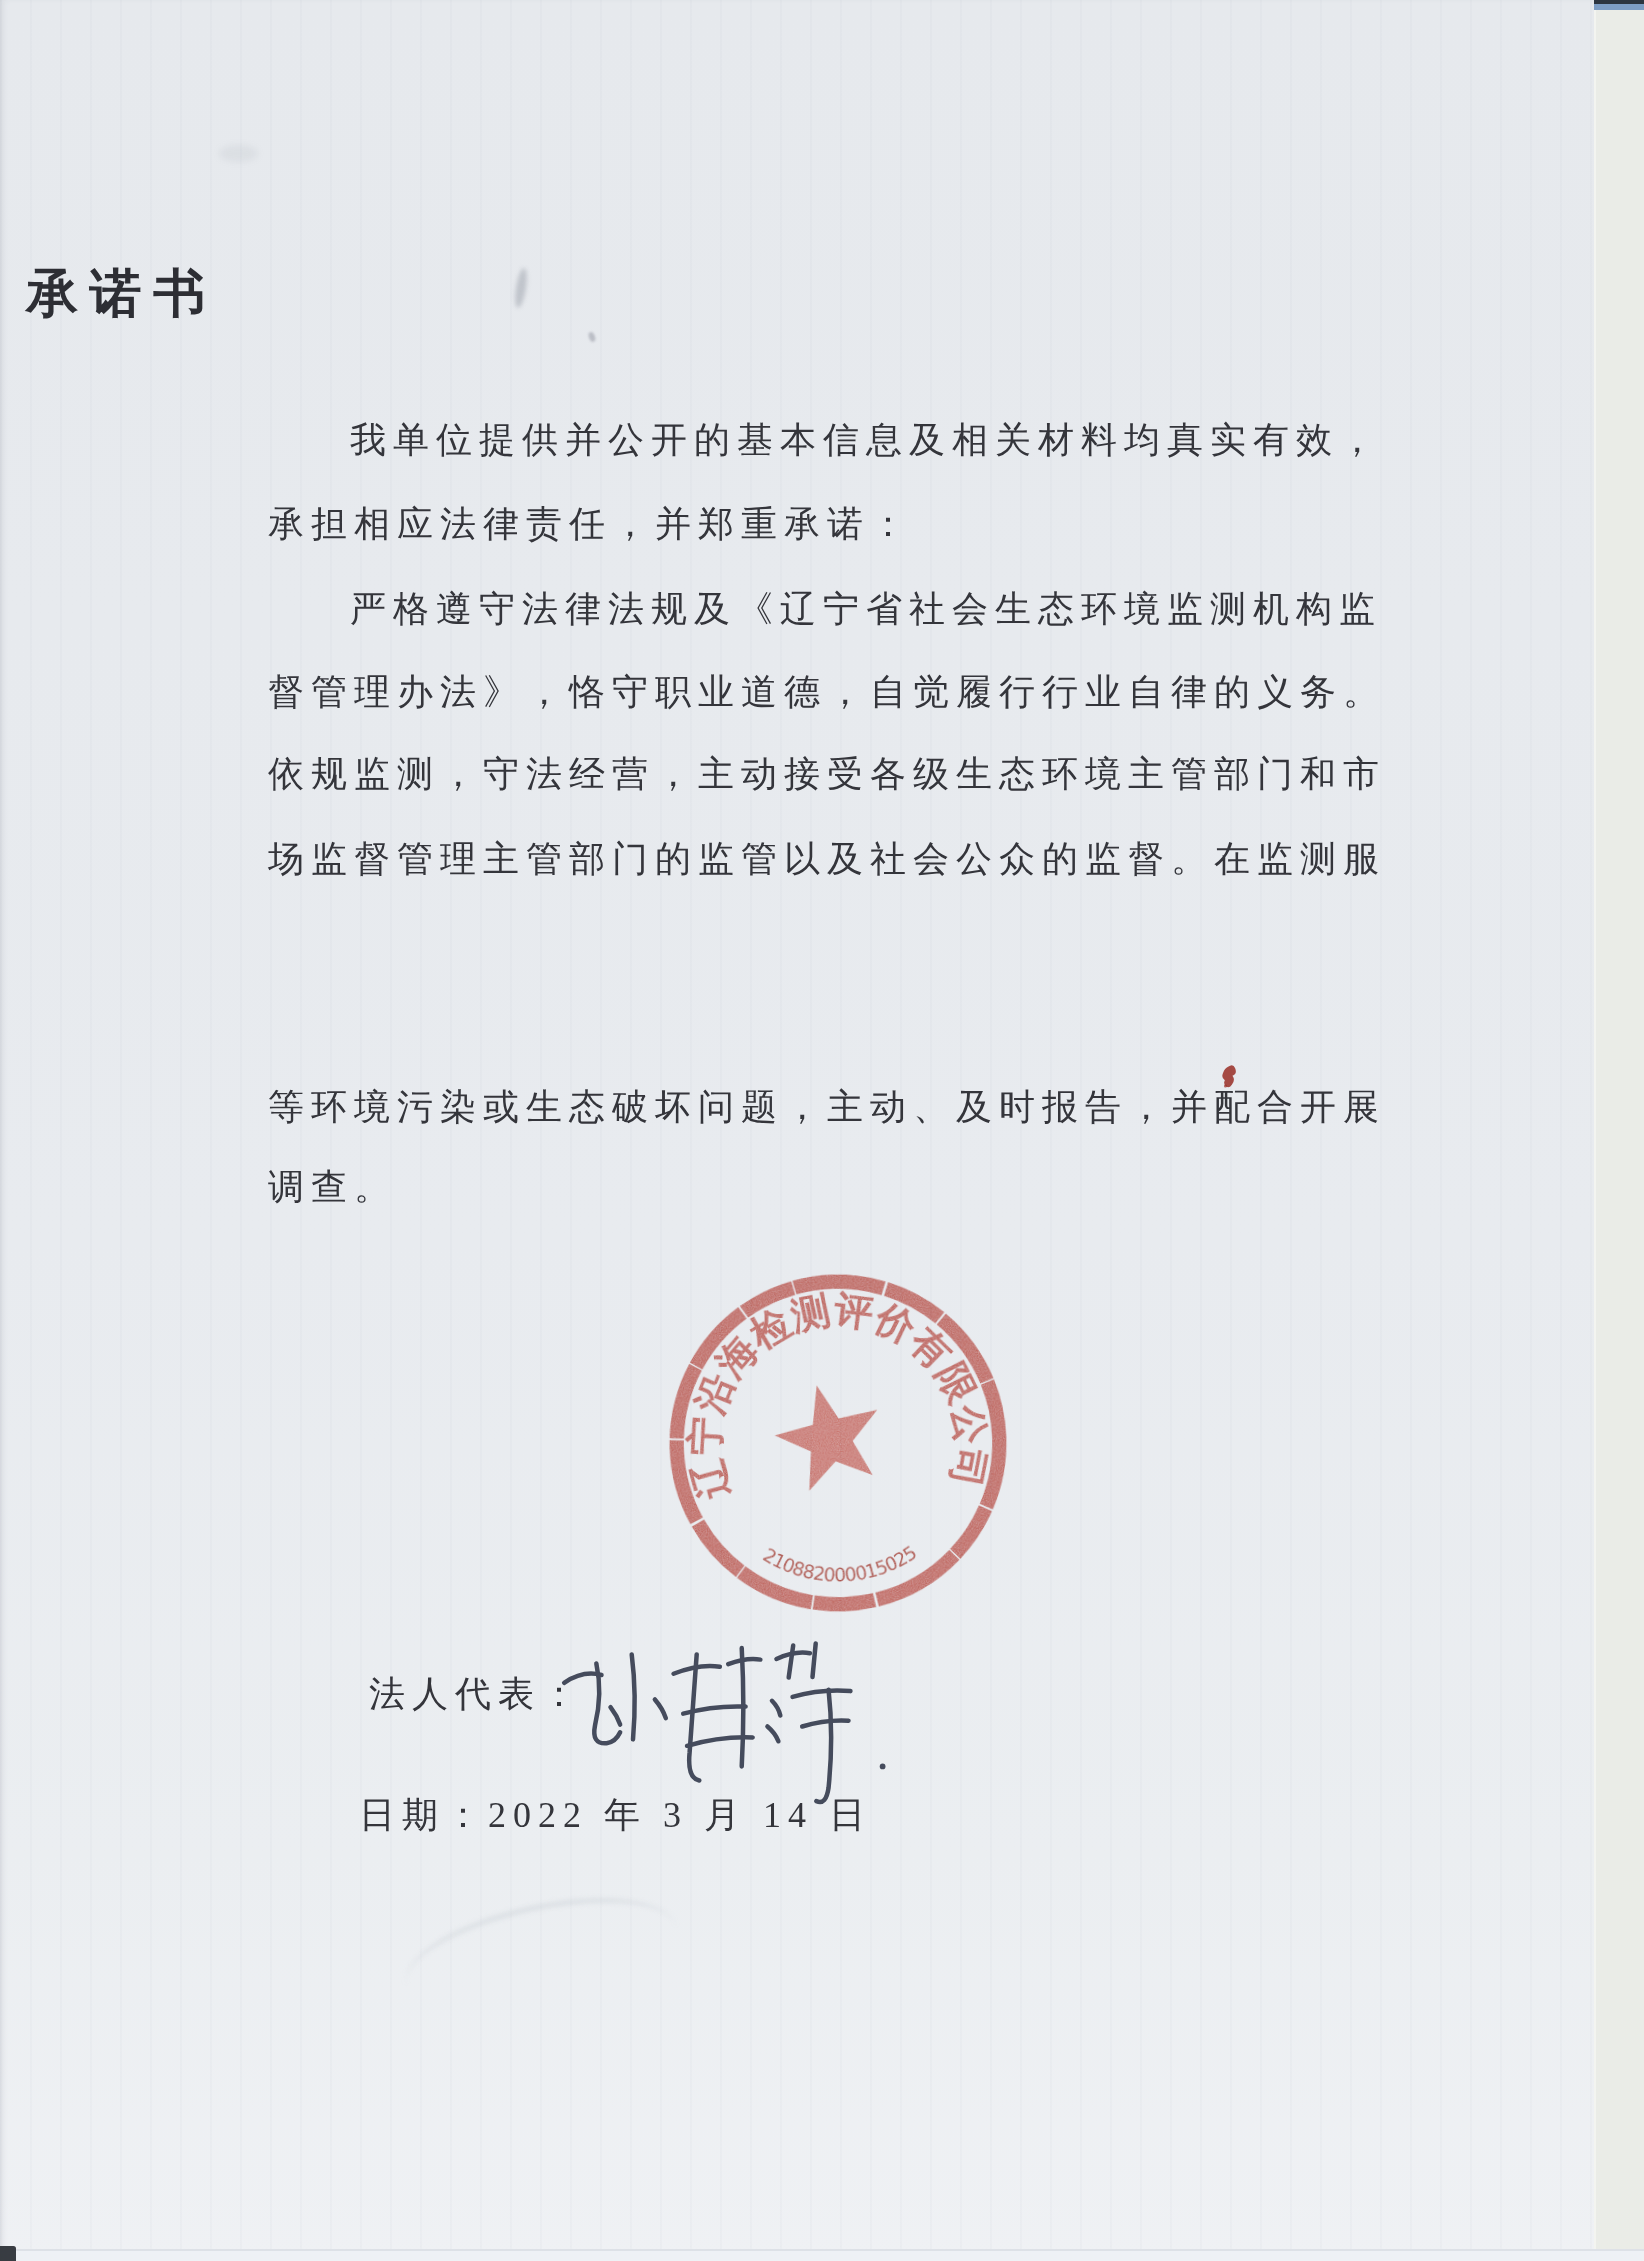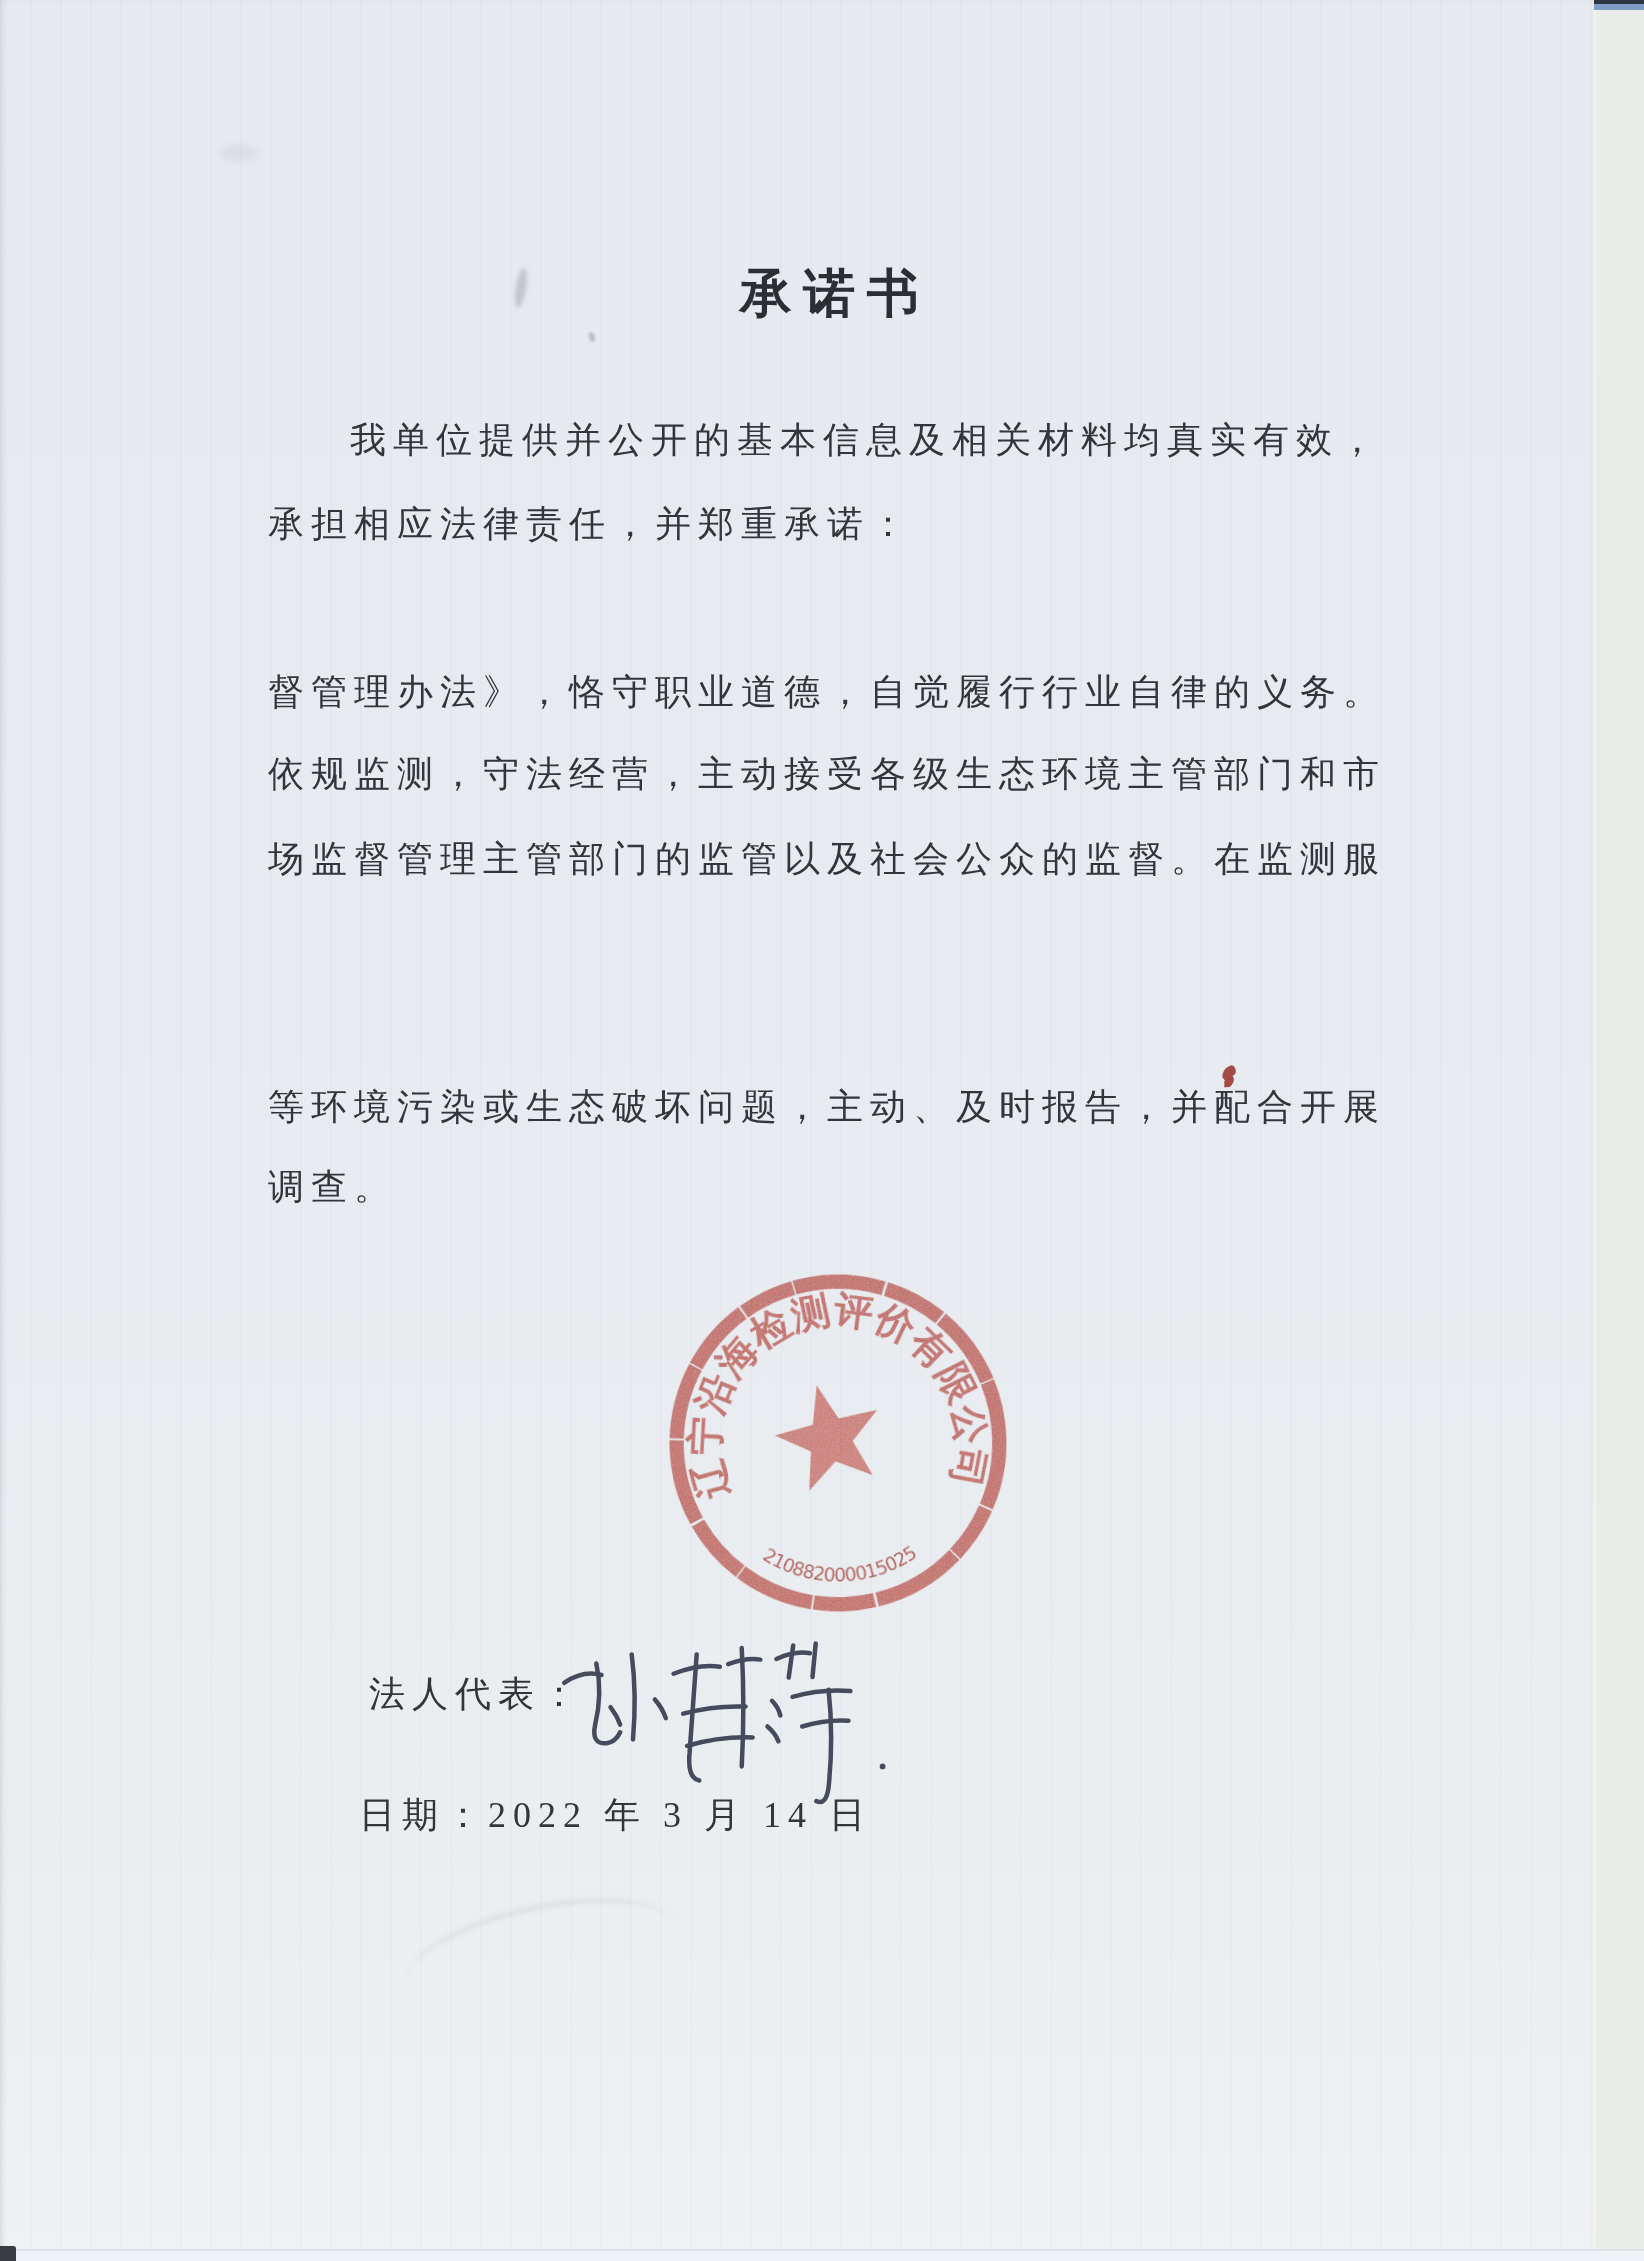--- a/index.html
+++ b/index.html
@@ -12,21 +12,21 @@
     position:absolute; left:0; top:0; width:1644px; height:2261px;
     background:
       repeating-linear-gradient(90deg, rgba(120,130,155,0.035) 0px, rgba(120,130,155,0.035) 1.9px, rgba(0,0,0,0) 1.9px, rgba(0,0,0,0) 30px),
       linear-gradient(180deg,#e6e9ed 0%,#e8ebef 55%,#ebeef1 82%,#eff1f4 100%);
     box-shadow: inset 5.2px 0 9px -5.2px rgba(60,70,90,0.18);
     color:#34353b;
   }
   .doc-title {
     position:absolute; top:259px; left:0; width:1644px;
     font-size:52px; font-weight:bold; letter-spacing:11.6px; text-indent:26px;
-    text-align:center; color:#2d2e34; white-space:nowrap;
+    color:#2d2e34; white-space:nowrap;
   }
   .line {
     position:absolute; left:268px; height:36px; line-height:36px;
     font-size:36px; letter-spacing:7px; white-space:nowrap; color:#34353b;
   }
   .line.indent { left:350px; }
   .sig-line {
     position:absolute; font-size:36px; letter-spacing:7px;
     white-space:nowrap; color:#34353b; line-height:36px;
   }
@@ -83,20 +83,21 @@
 
   <div class="smudge-d"></div>
   <div class="smudge-a"></div>
   <div class="smudge-b"></div>
   <div class="smudge-c"></div>
 
   <div class="doc-title">承诺书</div>
 
   <div class="line indent" style="top:422px">我单位提供并公开的基本信息及相关材料均真实有效，</div>
   <div class="line" style="top:506px">承担相应法律责任，并郑重承诺：</div>
+  <div class="line indent" style="top:591px">严格遵守法律法规及《辽宁省社会生态环境监测机构监</div>
   <div class="line" style="top:674px">督管理办法》，恪守职业道德，自觉履行行业自律的义务。</div>
   <div class="line" style="top:756px">依规监测，守法经营，主动接受各级生态环境主管部门和市</div>
   <div class="line" style="top:841px">场监督管理主管部门的监管以及社会公众的监督。在监测服</div>
   <div class="line" style="top:1089px">等环境污染或生态破坏问题，主动、及时报告，并配合开展</div>
   <div class="line" style="top:1169px">调查。</div>
 
   <svg class="red-mark" viewBox="0 0 32 44">
     <path d="M14,6 q8,-6 11,2 q4,9 -4,12 q5,7 -1,14 q-4,6 -9,3 q-5,-4 -2,-10 q-6,-4 -3,-11 q3,-8 8,-10 Z" fill="#a93128" opacity="0.85"></path>
     <circle cx="10" cy="36" r="2.4" fill="#a93128" opacity="0.7"></circle>
   </svg>

